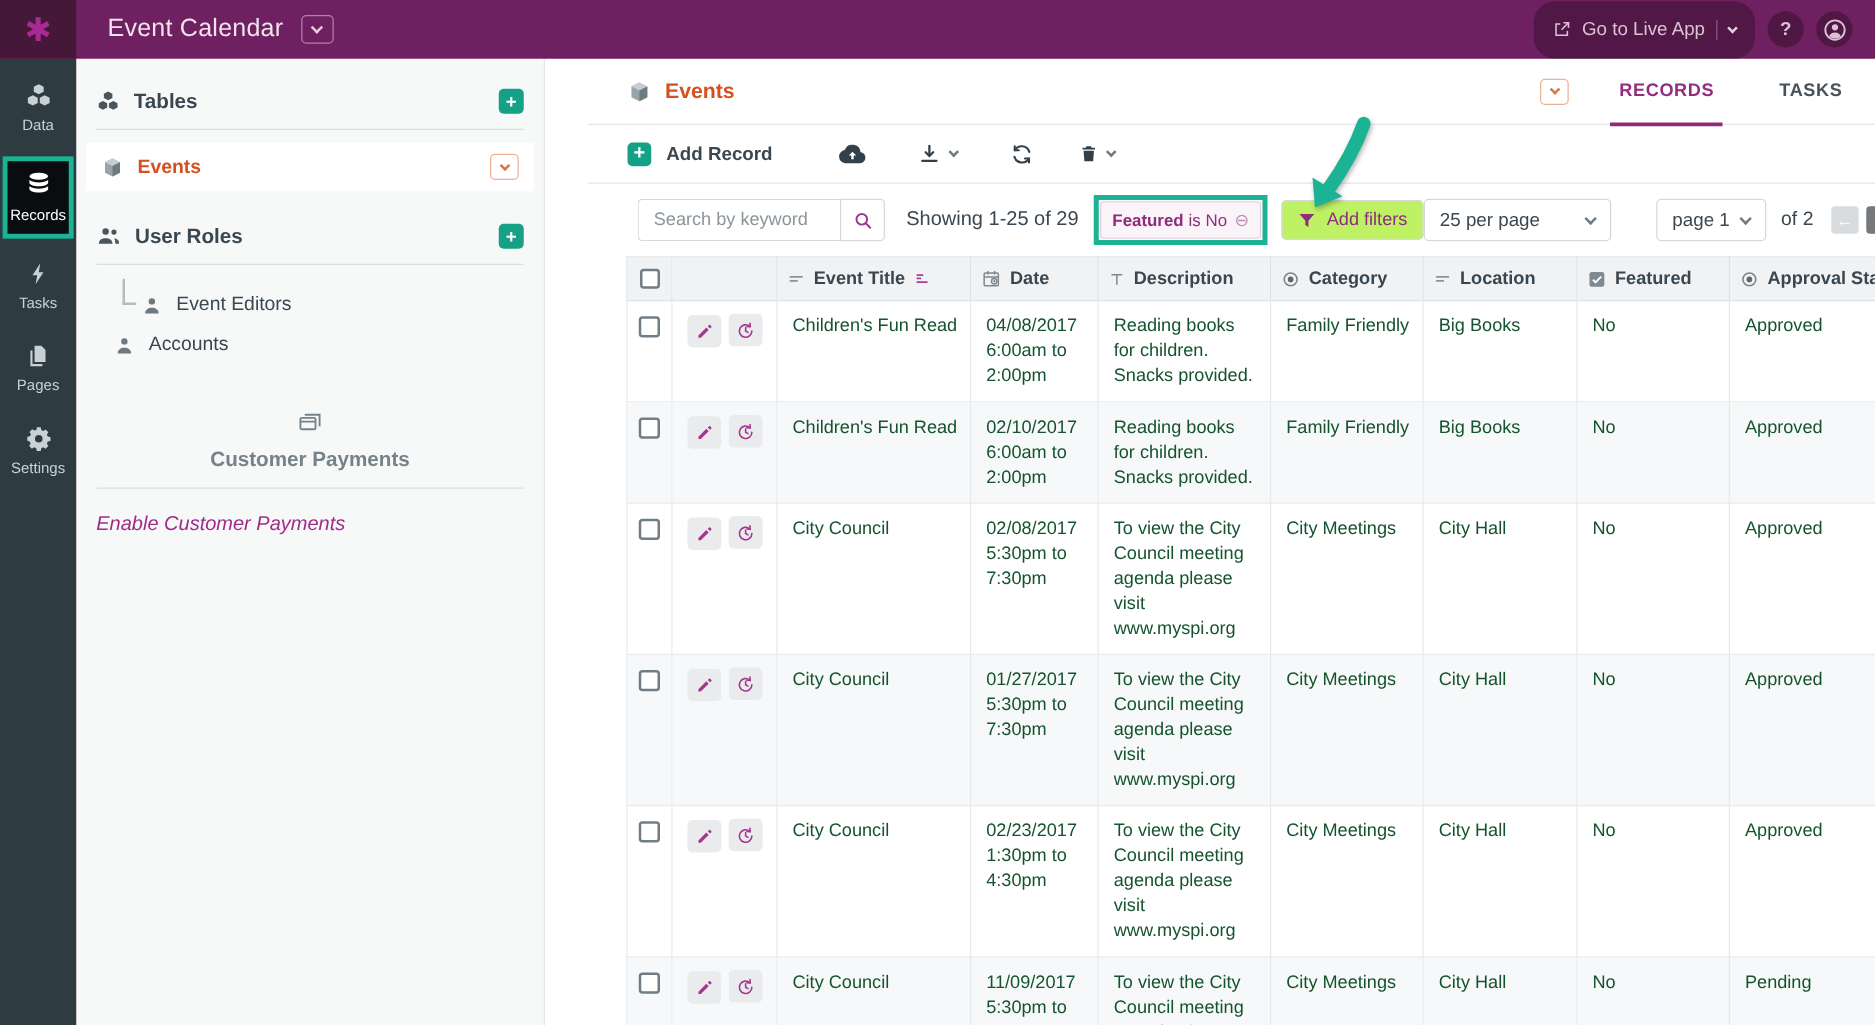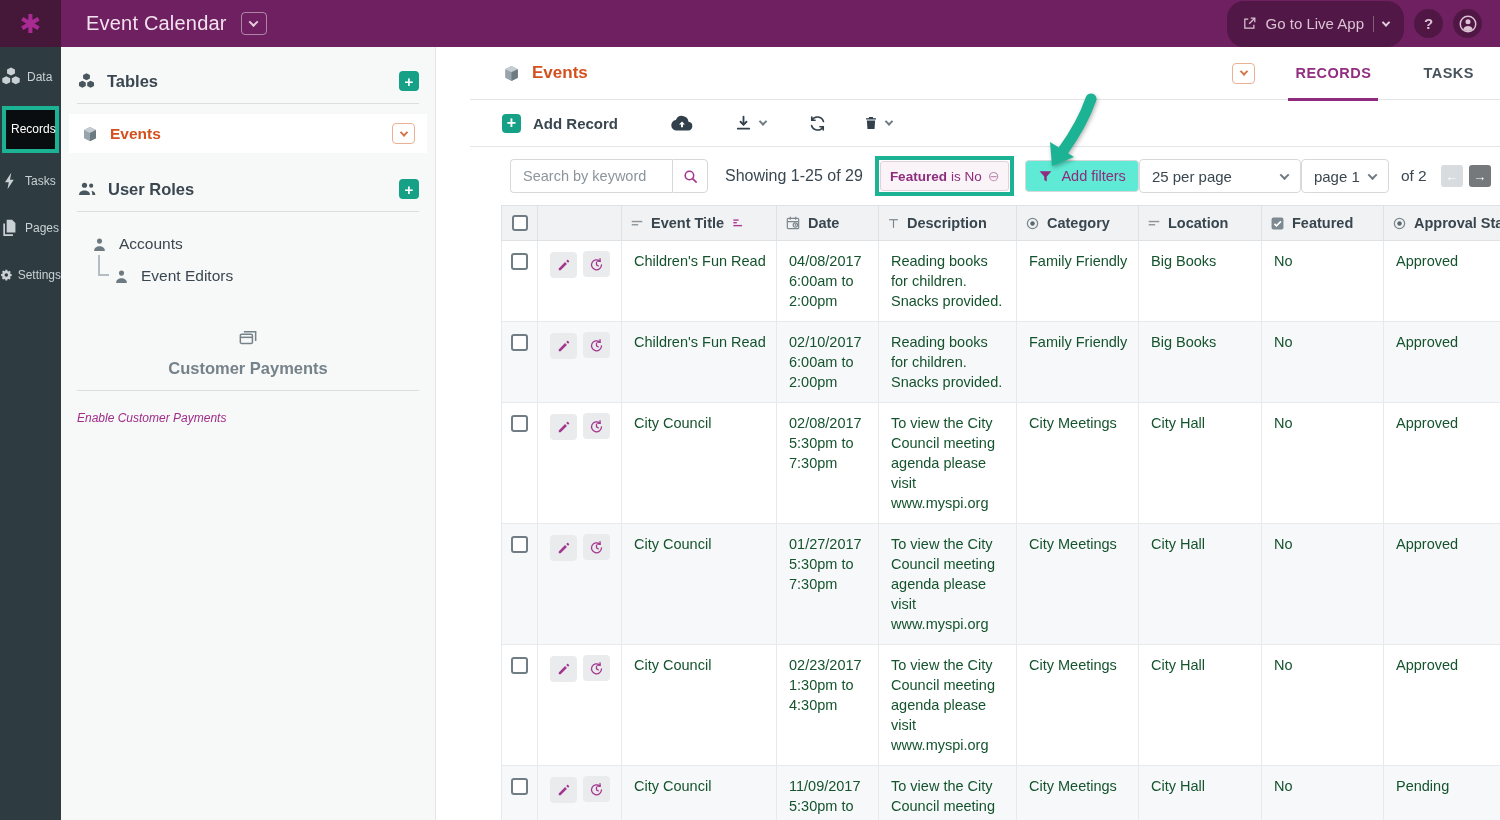--- a/index.html
+++ b/index.html
@@ -16,40 +16,40 @@
   .chev-light { color: #e3cede; }
   .chev-gray { color: #6d7a82; }
   .chev-orange { color: #d4764d; width: 6px; height: 6px; }
   .topbar-right { margin-left: auto; display: flex; align-items: center; gap: 10px; padding-right: 18px; }
   .live-app { height: 46px; border: 0; border-radius: 17px; background: rgba(0,0,0,.27); color: #dcc2d4; font-size: 15px; display: flex; align-items: center; gap: 9px; padding: 0 15px; cursor: pointer; font-family: inherit; }
   .pill-div { width: 1px; height: 16px; background: rgba(255,255,255,.3); }
   .tb-circle { width: 29px; height: 29px; border-radius: 50%; border: 0; background: rgba(0,0,0,.28); color: #dcc2d4; font-size: 15px; font-weight: 700; display: flex; align-items: center; justify-content: center; cursor: pointer; font-family: inherit; }
 
   
   .rail { position: absolute; left: 0; top: 47px; bottom: 0; width: 61px; background: #2e3c42; padding-top: 10px; display: flex; flex-direction: column; align-items: center; z-index: 4; }
-  .rail-item { width: 61px; padding: 9px 0 10px; margin-bottom: 6px; display: flex; flex-direction: row; align-items: center; gap: 5px; color: #c9d1d4; cursor: pointer; }
+  .rail-item { width: 61px; padding: 9px 0 10px; margin-bottom: 6px; display: flex; flex-direction: column; align-items: center; gap: 5px; color: #c9d1d4; cursor: pointer; }
   .rail-item .rail-label { font-size: 12px; }
   .rail-item.annotated { width: 57px; background: #0a0d0f; border: 4px solid #1bb394; color: #fff; margin: 2px 0 8px; padding: 7px 0 8px; }
 
   
   .sidebar { position: absolute; left: 61px; top: 47px; bottom: 0; width: 375px; background: #f7f8f8; border-right: 1px solid #e3e6e8; padding: 24px 16px 0; z-index: 3; }
   .sec-head { display: flex; align-items: center; gap: 11px; color: #3a4750; }
   .sec-head.gray { color: #76828a; }
   .sec-title { font-size: 16.5px; font-weight: 700; }
   .plus-btn { margin-left: auto; width: 20px; height: 20px; border: 0; border-radius: 4px; background: #16a086; color: #fff; font-size: 15px; font-weight: 700; line-height: 1; cursor: pointer; display: flex; align-items: center; justify-content: center; font-family: inherit; }
   .sec-divider { border-bottom: 1px solid #dcdfe1; margin: 12px 0 0; }
   .obj-row { margin: 10px -8px 26px; background: #fff; padding: 9px 12px; display: flex; align-items: center; gap: 11px; cursor: pointer; }
   .obj-label { color: #d4501e; font-size: 15.5px; font-weight: 700; }
   .obj-dd { margin-left: auto; width: 23px; height: 21px; background: #fff; border: 1px solid #ecb193; border-radius: 4px; display: flex; align-items: center; justify-content: center; cursor: pointer; }
   .role-rows { margin-top: 16px; }
   .role-row { display: flex; align-items: center; gap: 11px; padding: 7px 0 7px 14px; color: #3a4750; font-size: 15.5px; cursor: pointer; }
   .role-row.indent { padding-left: 36px; position: relative; }
   .role-row.indent::before { content: ''; position: absolute; left: 21px; top: -5px; width: 9px; height: 19px; border-left: 2px solid #b6bdc2; border-bottom: 2px solid #b6bdc2; }
   .sec-head.payments { margin-top: 36px; flex-direction: column; }
-  .enable-link { display: inline-block; margin-top: 20px; color: #a02c8a; font-size: 12px; font-style: italic; cursor: pointer; text-decoration: none; }
+  .enable-link { display: inline-block; margin-top: 20px; color: #a02c8a; font-size: 16px; font-style: italic; cursor: pointer; text-decoration: none; }
 
   
   .main { position: absolute; left: 470px; top: 47px; right: 0; bottom: 0; background: #fff; overflow: hidden; }
   .obj-header { height: 53px; border-bottom: 1px solid #e3e6e8; display: flex; align-items: center; padding-left: 32px; }
   .obj-header .obj-name { color: #d4501e; font-size: 17px; font-weight: 700; margin: 0 12px 0 11px; }
   .tabs { display: flex; margin-left: 14px; height: 53px; }
   .tab { padding: 0 26px; line-height: 53px; font-size: 14.5px; font-weight: 700; letter-spacing: .5px; color: #47535b; position: relative; cursor: pointer; }
   .tab.active { color: #932d80; }
   .tab.active::after { content: ''; position: absolute; left: 19px; right: 19px; bottom: -1px; height: 3px; background: #8f2b7e; }
 
@@ -63,24 +63,24 @@
   .filterbar { height: 58px; display: flex; align-items: center; padding: 0 30px 0 40px; }
   .search { display: flex; }
   .search input { width: 162px; height: 34px; border: 1px solid #d5d9db; border-right: 0; border-radius: 4px 0 0 4px; padding: 0 12px; font-size: 14.5px; color: #3a4750; font-family: inherit; outline: none; }
   .search input::placeholder { color: #8b959b; }
   .search-btn { width: 36px; height: 34px; border: 1px solid #d5d9db; border-radius: 0 4px 4px 0; background: #fff; display: flex; align-items: center; justify-content: center; cursor: pointer; }
   .showing { margin-left: 17px; font-size: 16px; color: #3a4750; white-space: nowrap; }
   .chip-annotation { margin-left: 12px; border: 4px solid #1bb394; background: #fff; padding: 1px; flex: none; }
   .filter-chip { display: flex; align-items: center; gap: 4px; background: #faf4f9; border: 1px solid #e3cfdd; border-radius: 3px; padding: 6px 9px; font-size: 13.5px; color: #8e2c7e; cursor: pointer; font-family: inherit; white-space: nowrap; }
   .filter-chip b { font-weight: 700; }
   .chip-x { color: #bd8fb2; font-size: 14px; margin-left: 2px; }
-  .add-filters { margin-left: 11px; display: flex; align-items: center; gap: 8px; border: 1px solid #d5d9db; background: #5eead4; border-radius: 4px; padding: 7px 12px; font-size: 14.5px; color: #8e2c7e; cursor: pointer; font-family: inherit; white-space: nowrap; }
+  .add-filters { margin-left: 11px; display: flex; align-items: center; gap: 8px; border: 1px solid #d5d9db; background: #bef264; border-radius: 4px; padding: 7px 12px; font-size: 14.5px; color: #8e2c7e; cursor: pointer; font-family: inherit; white-space: nowrap; }
   .pager { margin-left: auto; display: flex; align-items: center; }
   .select { display: flex; align-items: center; justify-content: space-between; border: 1px solid #d5d9db; border-radius: 4px; background: #fff; height: 34px; padding: 0 12px; font-size: 15px; color: #3a4750; cursor: pointer; font-family: inherit; white-space: nowrap; }
-  .select.per-page { width: 162px; margin-right: 0; }
+  .select.per-page { width: 150px; margin-right: 36px; }
   .select.pg-sel { width: 88px; }
   .of-total { margin: 0 14px 0 12px; font-size: 15.5px; color: #3a4750; white-space: nowrap; }
   .pg { width: 22px; height: 22px; border: 0; border-radius: 3px; color: #fff; font-size: 13px; display: flex; align-items: center; justify-content: center; cursor: pointer; font-family: inherit; }
   .pg.prev { background: #d9dcde; margin-right: 6px; }
   .pg.next { background: #75797c; }
 
   
   table.records { margin-left: 31px; border-collapse: collapse; table-layout: fixed; width: 1019px; border: 1px solid #dfe2e4; }
   .records th { background: #f0f2f3; border: 1px solid #dfe2e4; height: 35px; font-size: 14.5px; font-weight: 700; color: #39464f; text-align: left; padding: 0 8px; overflow: hidden; white-space: nowrap; }
   .th-in { display: flex; align-items: center; gap: 7px; }
@@ -197,33 +197,33 @@
           <circle cx="9" cy="7.5" r="3.1"></circle>
           <path d="M2.5 18.7c0-2.9 2.9-4.8 6.5-4.8s6.5 1.9 6.5 4.8v.5h-13z"></path>
           <circle cx="17" cy="8" r="2.5"></circle>
           <path d="M17.3 14c2.6.3 4.6 2 4.6 4.4v.8h-3.6v-.5c0-1.8-.3-3.4-1-4.7z"></path>
         </svg>
       <span class="sec-title">User Roles</span>
       <button class="plus-btn">+</button>
     </div>
     <div class="sec-divider"></div>
     <div class="role-rows">
+      <div class="role-row indent">
+        <svg viewBox="0 0 24 24" width="17" height="17" fill="#6d7a82">
+            <circle cx="12" cy="7.2" r="3.6"></circle>
+            <path d="M4.5 20.4c0-3.6 3.3-5.9 7.5-5.9s7.5 2.3 7.5 5.9v.6h-15z"></path>
+          </svg>
+        <span>Event Editors</span>
+      </div>
       <div class="role-row">
         <svg viewBox="0 0 24 24" width="17" height="17" fill="#6d7a82">
             <circle cx="12" cy="7.2" r="3.6"></circle>
             <path d="M4.5 20.4c0-3.6 3.3-5.9 7.5-5.9s7.5 2.3 7.5 5.9v.6h-15z"></path>
           </svg>
         <span>Accounts</span>
-      </div>
-      <div class="role-row indent">
-        <svg viewBox="0 0 24 24" width="17" height="17" fill="#6d7a82">
-            <circle cx="12" cy="7.2" r="3.6"></circle>
-            <path d="M4.5 20.4c0-3.6 3.3-5.9 7.5-5.9s7.5 2.3 7.5 5.9v.6h-15z"></path>
-          </svg>
-        <span>Event Editors</span>
       </div>
     </div>
     <div class="sec-head gray payments">
       <svg viewBox="0 0 24 24" width="20" height="20" fill="none" stroke="#76828a" stroke-width="1.8">
           <rect x="2.8" y="7.5" width="14.5" height="11" rx="1.5"></rect>
           <path d="M2.8 11.2h14.5"></path>
           <path d="M7 4.5h14.2v11"></path>
         </svg>
       <span class="sec-title">Customer Payments</span>
     </div>

